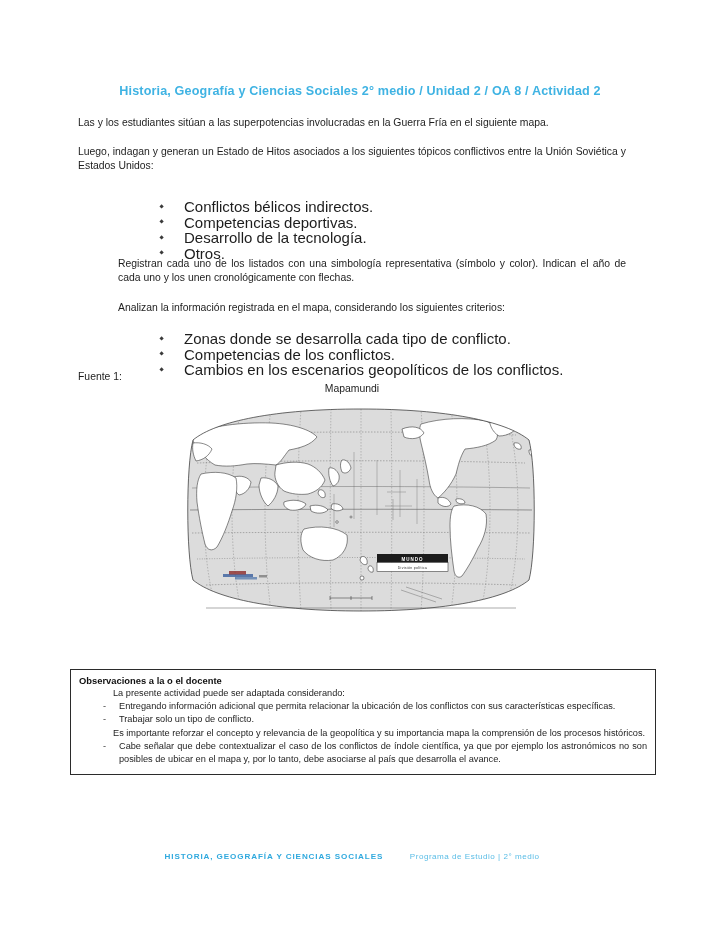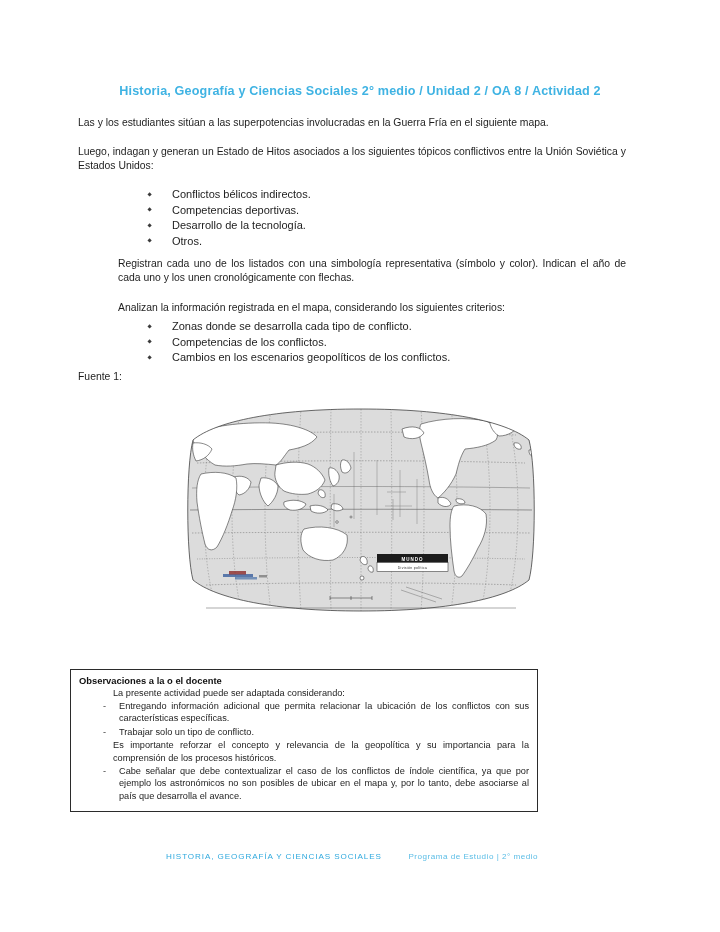--- a/index.html
+++ b/index.html
@@ -46,25 +46,25 @@
     text-align: justify;
   }
   .p1 { top: 116px; }
   .p2 { top: 145px; }
 
   
   .bullet-list {
     position: absolute;
     left: 140px;
     width: 486px;
-    font-size: 11px;
+    font-size: 15px;
     line-height: 15.6px;
     color: #1d1d1d;
     list-style: none;
-    margin: 4px;
+    margin: 16px;
     padding: 0;
   }
   .bullet-list li {
     position: relative;
     padding-left: 28px;
   }
   .bullet-list li::before {
     content: "";
     position: absolute;
     left: 4px;
@@ -128,21 +128,21 @@
     color: #2a2a2a;
     white-space: nowrap;
     overflow: hidden;
   }
 
   
   .obs-box {
     position: absolute;
     left: 70px;
     top: 669px;
-    width: 468px;
+    width: 586px;
     border: 1.1px solid #2b2b2b;
     box-sizing: border-box;
     padding: 5px 8px 8px 8px;
     background: #ffffff;
   }
   .obs-title {
     font-size: 9.4px;
     font-weight: 700;
     color: #111111;
     margin-bottom: 2px;
@@ -184,21 +184,21 @@
     position: absolute;
     left: 78px;
     top: 852px;
     width: 548px;
     text-align: center;
     font-size: 8.1px;
     white-space: nowrap;
   }
   .footer-brand {
     color: #2FA9DE;
-    font-weight: 400;
+    font-weight: 700;
     letter-spacing: 0.9px;
   }
   .footer-sep {
     display: inline-block;
     width: 22px;
   }
   .footer-meta {
     color: #5BBDE6;
     letter-spacing: 0.5px;
   }
@@ -226,20 +226,21 @@
   <div class="para-indent p-analizan">Analizan la información registrada en el mapa, considerando los siguientes criterios:</div>
 
   <ul class="bullet-list list-criteria">
     <li>Zonas donde se desarrolla cada tipo de conflicto.</li>
     <li>Competencias de los conflictos.</li>
     <li>Cambios en los escenarios geopolíticos de los conflictos.</li>
   </ul>
 
   <div class="fuente-label">Fuente 1:</div>
 
+  <div class="map-caption-title">Mapamundi</div>
 
   <div class="map-figure">
     <svg viewBox="0 0 700 424" preserveAspectRatio="none">
       <defs>
         <clipPath id="robinsonClip">
           <path d="M350 10
                    C 520 10, 640 34, 686 72
                    C 700 124, 700 300, 686 352
                    C 640 390, 520 414, 350 414
                    C 180 414, 60 390, 14 352
@@ -392,21 +393,21 @@
     </svg>
   </div>
 
 
   <div class="obs-box">
     <div class="obs-title">Observaciones a la o el docente</div>
     <div class="obs-intro">La presente actividad puede ser adaptada considerando:</div>
     <ul class="obs-list">
       <li class="dashed">Entregando información adicional que permita relacionar la ubicación de los conflictos con sus características específicas.</li>
       <li class="dashed">Trabajar solo un tipo de conflicto.</li>
-      <li class="nodash">Es importante reforzar el concepto y relevancia de la geopolítica y su importancia para la comprensión de los procesos históricos.</li>
+      <li class="nodash">Es importante reforzar el concepto y relevancia de la geopolítica y su importancia mapa la comprensión de los procesos históricos.</li>
       <li class="dashed">Cabe señalar que debe contextualizar el caso de los conflictos de índole científica, ya que por ejemplo los astronómicos no son posibles de ubicar en el mapa y, por lo tanto, debe asociarse al país que desarrolla el avance.</li>
     </ul>
   </div>
 
   <div class="footer">
     <span class="footer-brand">HISTORIA, GEOGRAFÍA Y CIENCIAS SOCIALES</span>
     <span class="footer-sep"></span>
     <span class="footer-meta">Programa de Estudio | 2° medio</span>
   </div>
 

